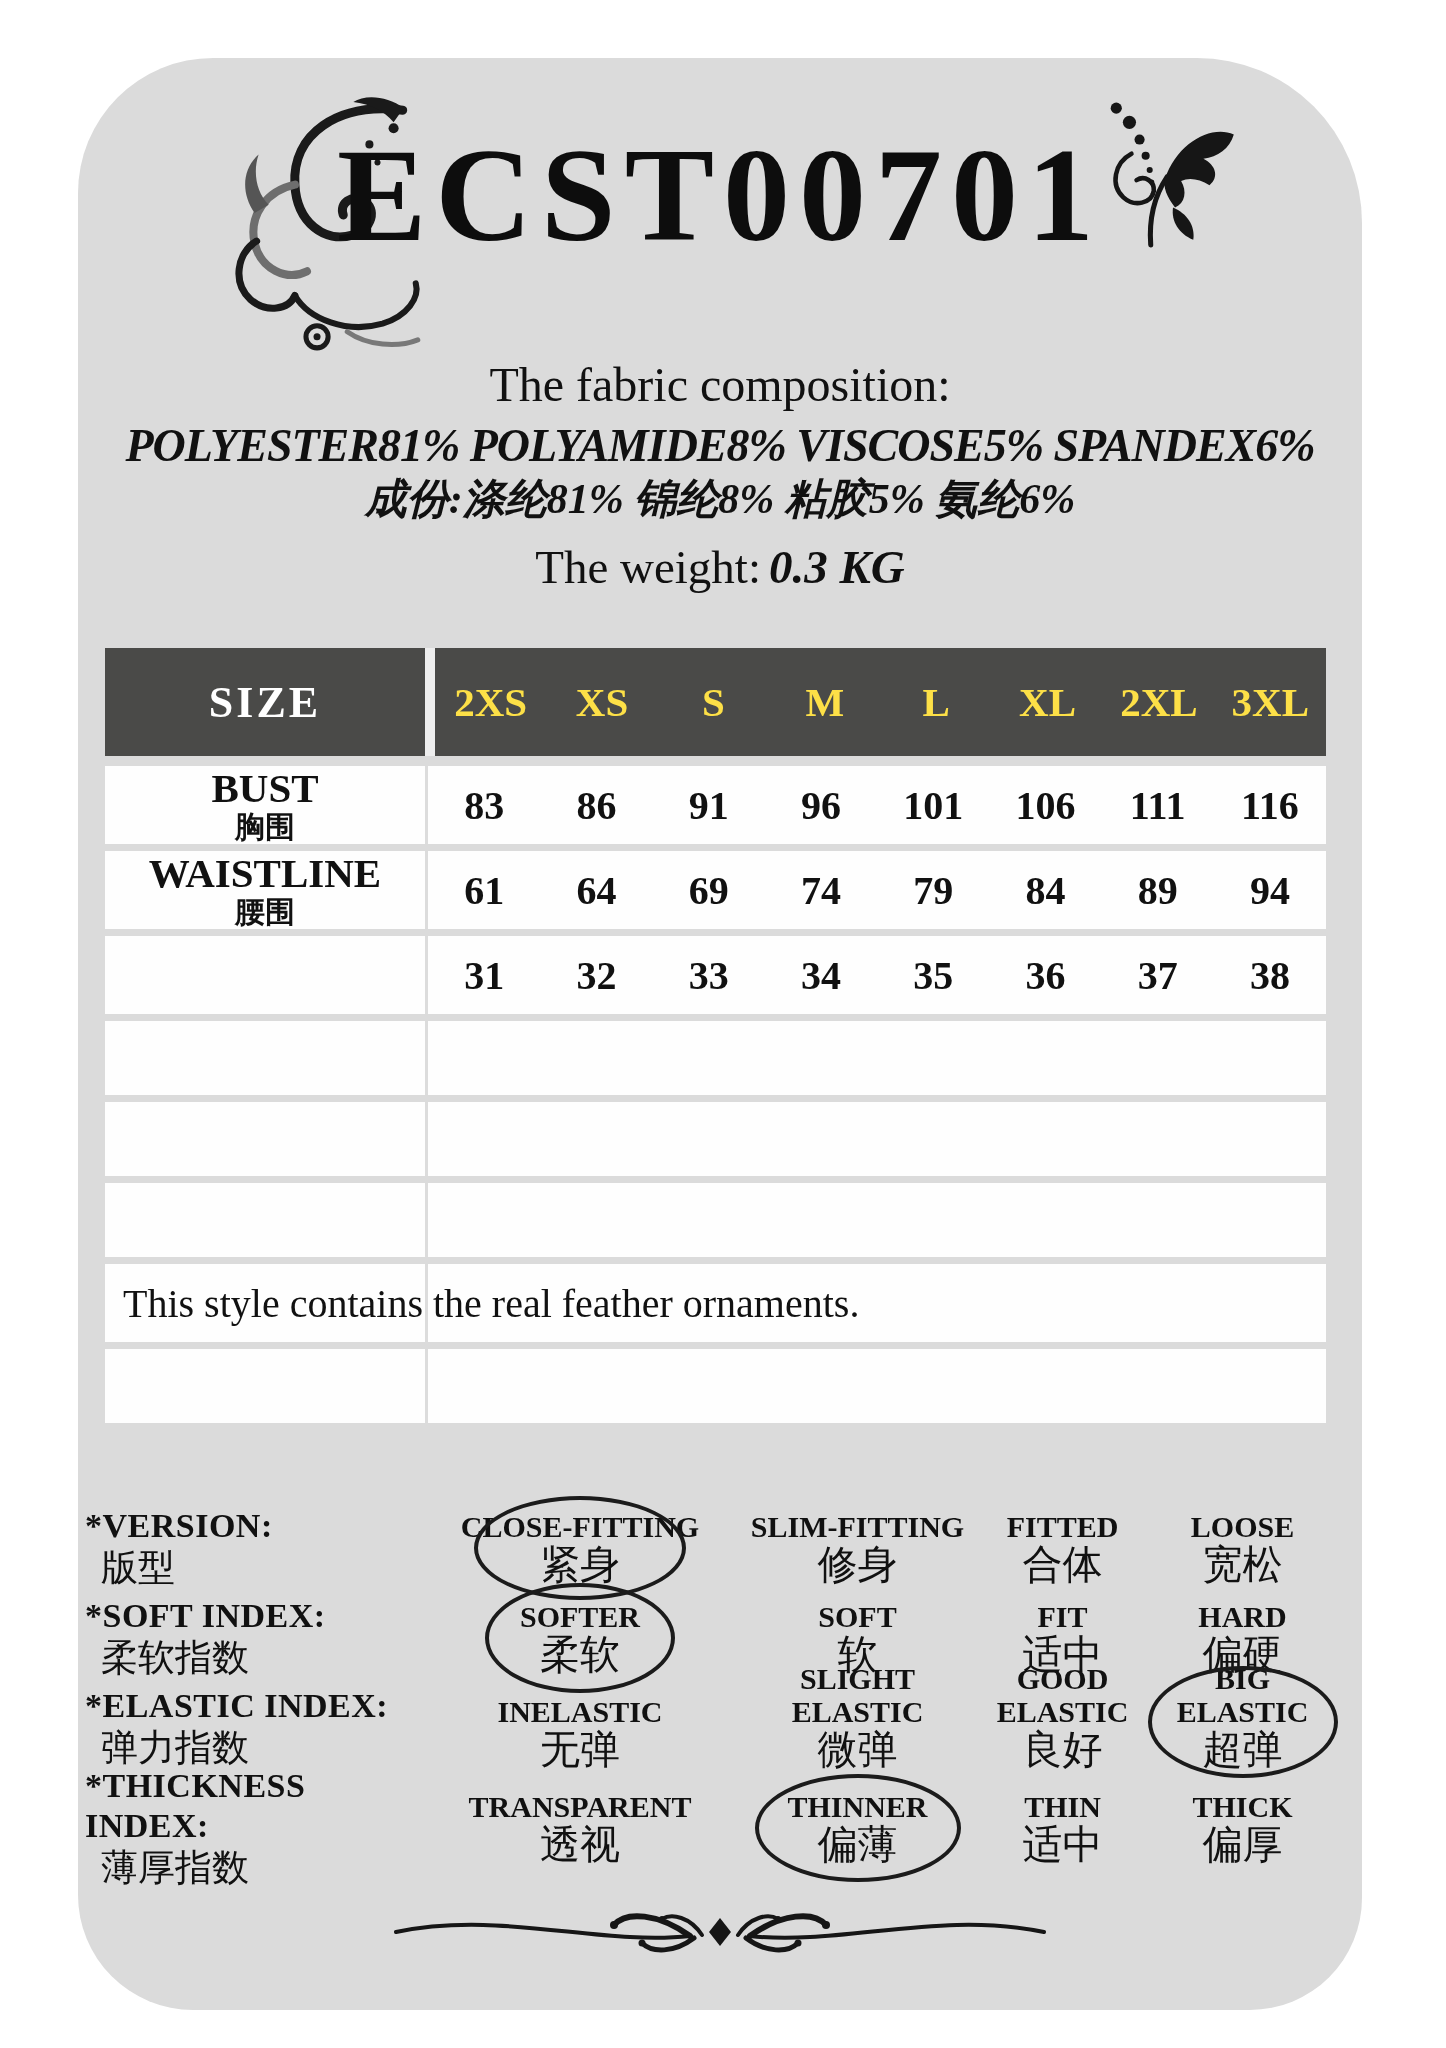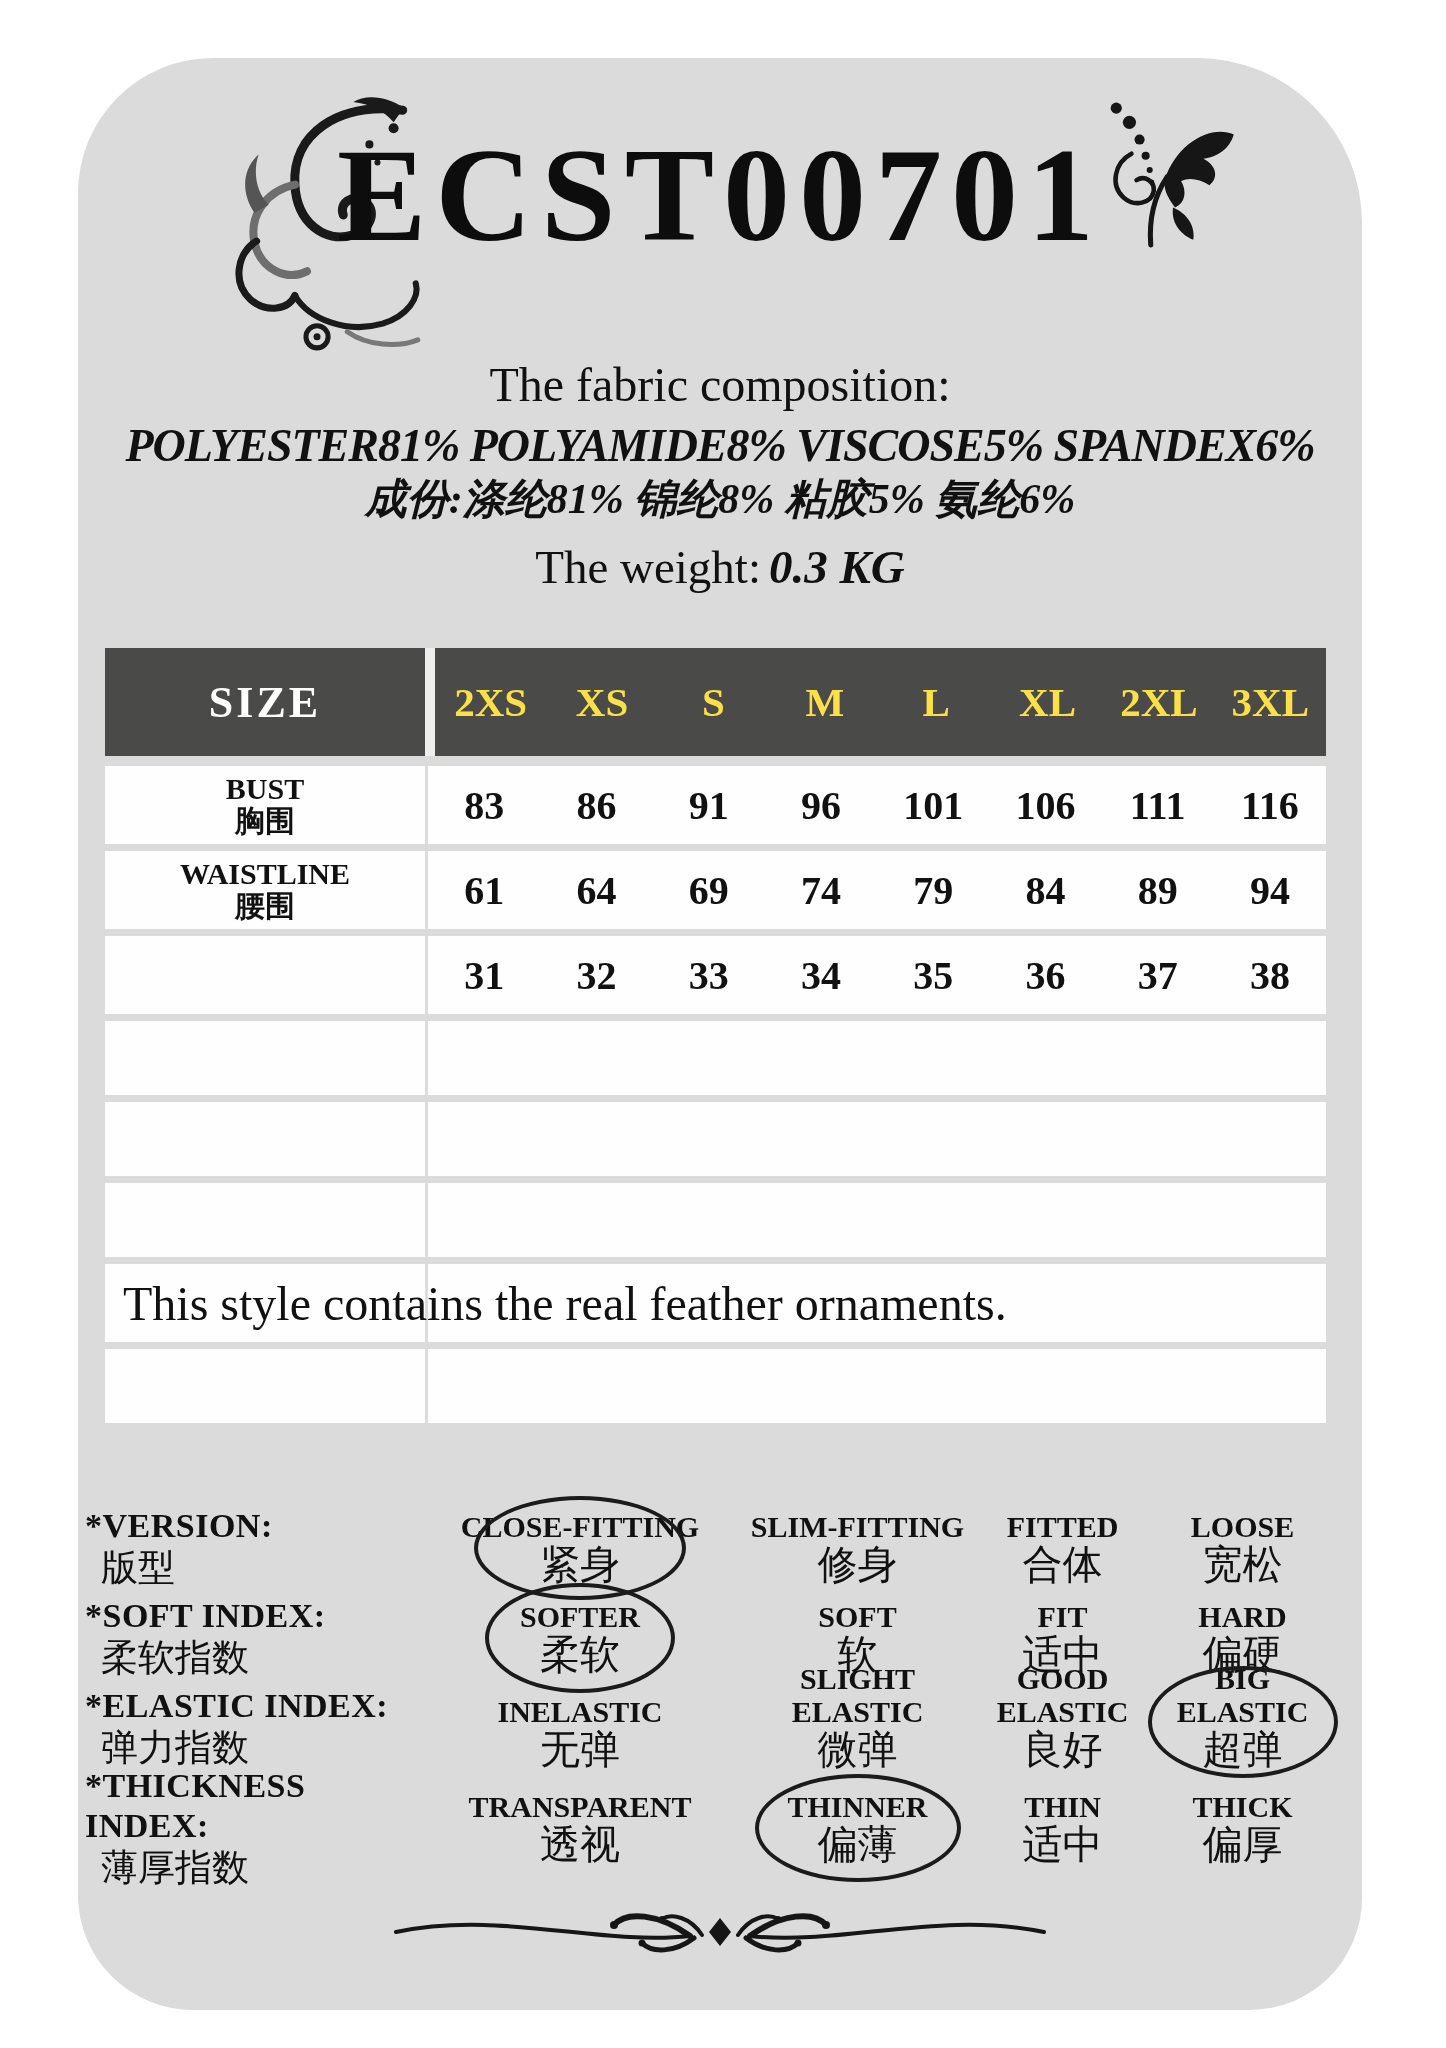--- a/index.html
+++ b/index.html
@@ -38,30 +38,30 @@
     flex:1;background:#4a4a48;color:#fde047;display:grid;grid-template-columns:repeat(8,1fr);
     align-items:center;text-align:center;font-size:41px;font-weight:bold;
   }
   .trow{position:relative;background:#fefefe;height:78px;margin-bottom:7px;}
   .trow.empty{height:74px;margin-bottom:7px;}
   .trow .vline{position:absolute;left:320px;top:0;bottom:0;width:3px;background:#dcdcdc;z-index:1;}
   .trow .lbl{
     position:absolute;left:0;top:0;width:320px;height:100%;
     display:flex;flex-direction:column;align-items:center;justify-content:center;line-height:1.06;
   }
-  .trow .lbl .en{font-size:30px;font-weight:bold;}
+  .trow .lbl .en{font-size:41px;font-weight:bold;}
   .trow .lbl .zh{font-size:30px;font-weight:bold;}
   .trow .vals{
     position:absolute;left:323px;right:0;top:0;height:100%;
     display:grid;grid-template-columns:repeat(8,1fr);align-items:center;text-align:center;
     font-size:40px;font-weight:bold;
   }
   .note-text{
     position:absolute;left:18px;top:50%;transform:translateY(-50%);
-    font-size:48px;white-space:nowrap;z-index:2;
+    font-size:40px;white-space:nowrap;z-index:2;
   }
   
   .attrs{
     position:absolute;left:7px;top:1440px;width:1250px;
     display:grid;grid-template-columns:335px 320px 235px 175px 185px;
     grid-template-rows:100px 80px 100px 100px;
   }
   .attr-row{display:contents;}
   .alabel{display:flex;flex-direction:column;justify-content:center;line-height:1.18;}
   .alabel .en{font-size:34px;font-weight:bold;letter-spacing:0.5px;}

